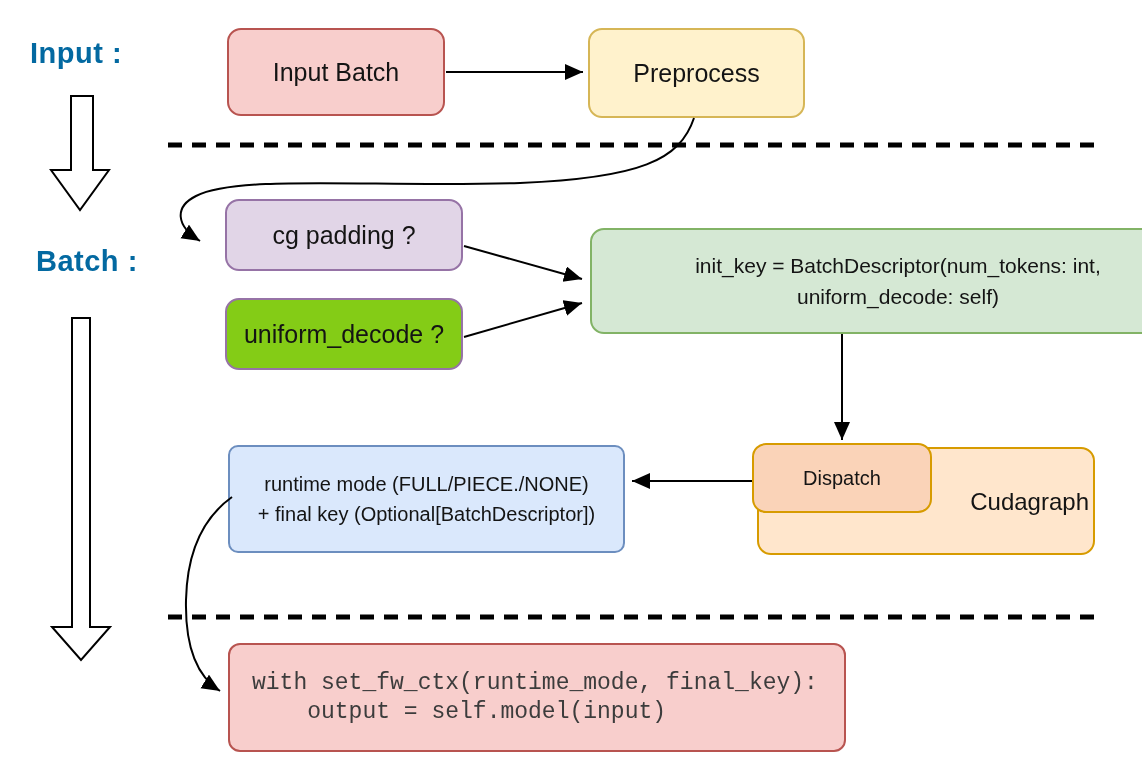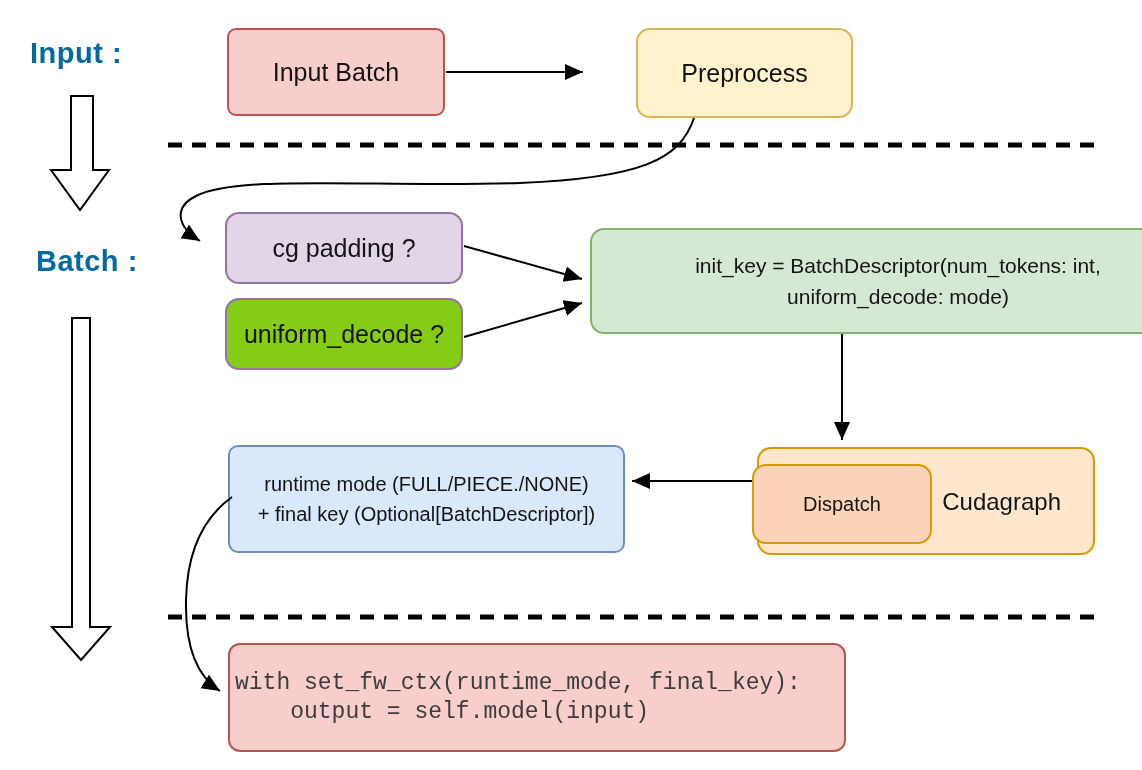--- a/index.html
+++ b/index.html
@@ -15,75 +15,75 @@
     position:absolute;box-sizing:border-box;border:2.5px solid #999;border-radius:14px;
     display:flex;flex-direction:column;align-items:center;justify-content:center;
     text-align:center;background:#eee;
   }
   .node .node-label{display:block;white-space:nowrap;}
   .node-input-batch,.node-preprocess{font-size:25px;}
   .node-cg-padding,.node-uniform-decode{font-size:25px;}
   .node-init-key{font-size:21px;line-height:31px;}
   .node-runtime-mode{font-size:20px;line-height:30px;}
   .node-cudagraph{font-size:24px;line-height:31px;flex-direction:row;justify-content:flex-end;}
-  .node-cudagraph .cud-label{padding-right:32px;text-align:left;}
+  .node-cudagraph .cud-label{padding-right:4px;text-align:left;}
   .node-cudagraph .cud-label span{display:block;white-space:nowrap;}
   .node-dispatch{font-size:20px;}
   .node-code{
     font-family:"Liberation Mono","DejaVu Sans Mono",monospace;
     font-size:23px;line-height:29px;color:#3c3c3c;
-    align-items:flex-start;text-align:left;padding-left:5px;border-radius:12px;
+    align-items:flex-start;text-align:left;padding-left:22px;border-radius:12px;
   }
   .node-code span{display:block;white-space:pre;}
   svg.overlay{position:absolute;left:0;top:0;pointer-events:none;}
   .arrow{fill:none;stroke:#000;stroke-width:2;marker-end:url(#ah);}
   .dashed{fill:none;stroke:#000;stroke-width:5;stroke-dasharray:14 10;}
   .hollow{fill:#ffffff;stroke:#000;stroke-width:2;stroke-linejoin:miter;}
 </style>
 </head>
 <body>
 
 <div class="canvas">
 
   <div class="stage-label" style="left:30px;top:38px">Input :</div>
   <div class="stage-label" style="left:36px;top:246px">Batch :</div>
 
-  <div class="node node-input-batch" style="left: 227px; top: 28px; width: 218px; height: 88px; background-color: rgb(248, 206, 204); border-color: rgb(184, 84, 80); border-radius: 9px;">
+  <div class="node node-input-batch" style="left: 227px; top: 28px; width: 218px; height: 88px; background-color: rgb(248, 206, 204); border-color: rgb(184, 84, 80);">
     <span class="node-label">Input Batch</span>
   </div>
 
-  <div class="node node-preprocess" style="left: 588px; top: 28px; width: 217px; height: 90px; background-color: rgb(255, 242, 204); border-color: rgb(214, 182, 86); margin-left: 48px;">
+  <div class="node node-preprocess" style="left: 588px; top: 28px; width: 217px; height: 90px; background-color: rgb(255, 242, 204); border-color: rgb(214, 182, 86);">
     <span class="node-label">Preprocess</span>
   </div>
 
-  <div class="node node-cg-padding" style="left: 225px; top: 212px; width: 238px; height: 72px; background-color: rgb(225, 213, 231); border-color: rgb(150, 115, 166);">
+  <div class="node node-cg-padding" style="left: 225px; top: 199px; width: 238px; height: 72px; background-color: rgb(225, 213, 231); border-color: rgb(150, 115, 166);">
     <span class="node-label">cg padding ?</span>
   </div>
 
   <div class="node node-uniform-decode" style="left: 225px; top: 298px; width: 238px; height: 72px; background-color: #84cc16; border-color: rgb(150, 115, 166);">
     <span class="node-label">uniform_decode ?</span>
   </div>
 
   <div class="node node-init-key" style="left: 590px; top: 228px; width: 580px; height: 106px; background-color: rgb(213, 232, 212); border-color: rgb(130, 179, 102); padding-left: 36px;">
     <span class="node-label">init_key = BatchDescriptor(num_tokens: int,</span>
-    <span class="node-label">uniform_decode: mode)</span>
+    <span class="node-label">uniform_decode: self)</span>
   </div>
 
   <div class="node node-runtime-mode" style="left: 228px; top: 445px; width: 397px; height: 108px; background-color: rgb(218, 232, 252); border-color: rgb(108, 142, 191); border-radius: 10px;">
     <span class="node-label">runtime mode (FULL/PIECE./NONE)</span>
     <span class="node-label">+ final key (Optional[BatchDescriptor])</span>
   </div>
 
   <div class="node node-cudagraph" style="left: 757px; top: 447px; width: 338px; height: 108px; background-color: rgb(255, 230, 204); border-color: rgb(215, 155, 0);">
     <div class="cud-label">
       <span>Cudagraph</span>
     </div>
   </div>
 
-  <div class="node node-dispatch" style="left: 752px; top: 464px; width: 180px; height: 80px; background-color: rgb(250, 211, 184); border-color: rgb(215, 155, 0);">
+  <div class="node node-dispatch" style="left: 752px; top: 443px; width: 180px; height: 70px; background-color: rgb(250, 211, 184); border-color: rgb(215, 155, 0);">
     <span class="node-label">Dispatch</span>
   </div>
 
   <div class="node node-code" style="left: 228px; top: 643px; width: 618px; height: 109px; background-color: rgb(248, 206, 204); border-color: rgb(184, 84, 80);">
     <span>with set_fw_ctx(runtime_mode, final_key):</span>
     <span>    output = self.model(input)</span>
   </div>
 
   <svg class="overlay" width="1142" height="770" viewBox="0 0 1142 770">
     <defs>

